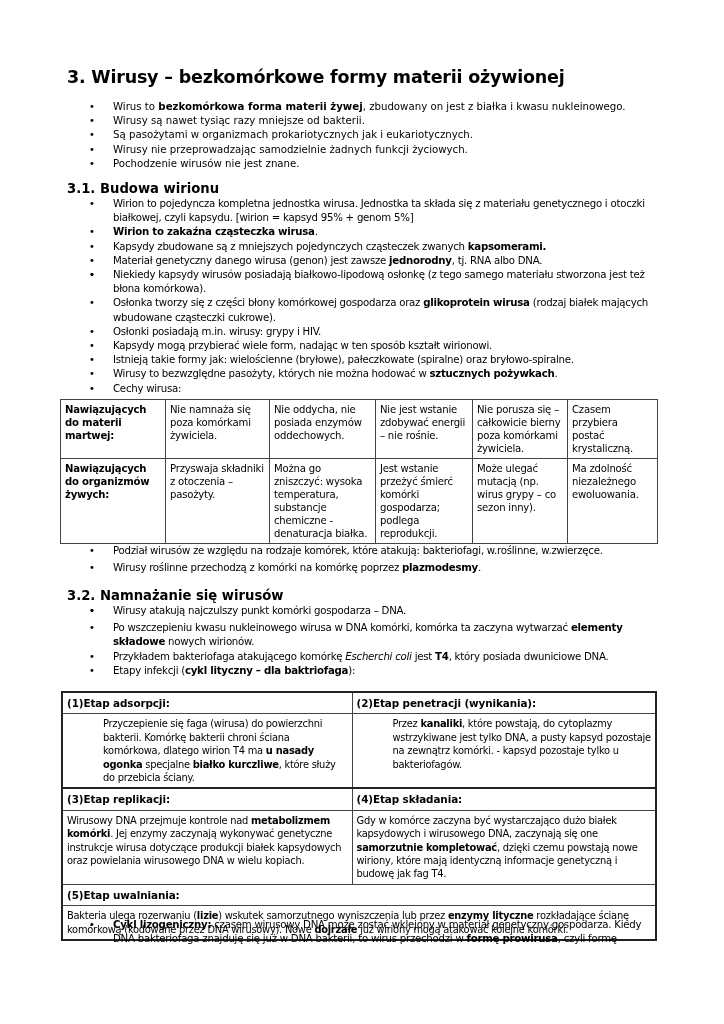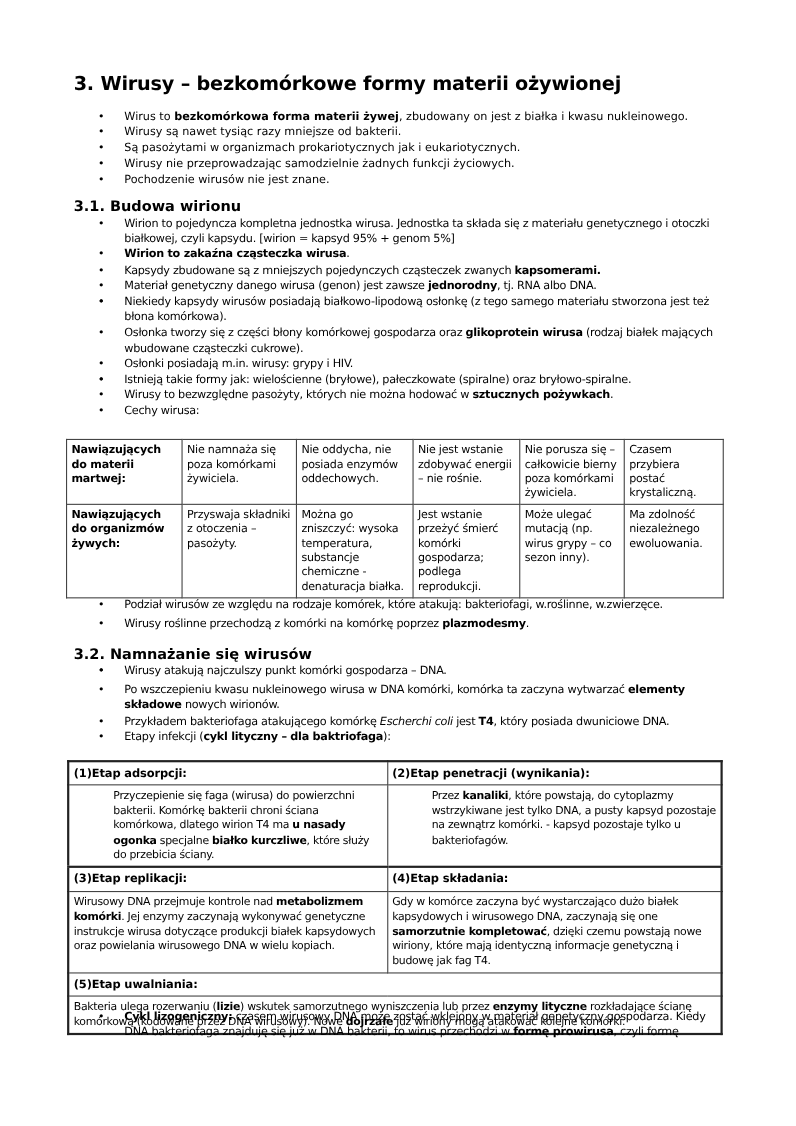--- a/index.html
+++ b/index.html
@@ -45,21 +45,21 @@
 
   <ul class="tight" style="left:113px; top:197px; width:540px;">
     <li><span class="bullet">•</span><span>Wirion to pojedyncza kompletna jednostka wirusa. Jednostka ta składa się z materiału genetycznego i otoczki białkowej, czyli kapsydu. [wirion = kapsyd 95% + genom 5%]</span></li>
     <li><span class="bullet">•</span><b>Wirion to zakaźna cząsteczka wirusa</b><span>.</span></li>
     <li><span class="bullet">•</span><span>Kapsydy zbudowane są z mniejszych pojedynczych cząsteczek zwanych </span><b>kapsomerami.</b></li>
     <li><span class="bullet">•</span><span>Materiał genetyczny danego wirusa (genon) jest zawsze </span><b>jednorodny</b><span>, tj. RNA albo DNA.</span></li>
     <li><span class="bullet">•</span></li>
     <li><span class="bullet">•</span><span>Niekiedy kapsydy wirusów posiadają białkowo-lipodową osłonkę (z tego samego materiału stworzona jest też błona komórkowa).</span></li>
     <li><span class="bullet">•</span><span>Osłonka tworzy się z części błony komórkowej gospodarza oraz </span><b>glikoprotein wirusa</b><span> (rodzaj białek mających wbudowane cząsteczki cukrowe).</span></li>
     <li><span class="bullet">•</span><span>Osłonki posiadają m.in. wirusy: grypy i HIV.</span></li>
-    <li><span class="bullet">•</span></li>
+    <li><span class="bullet">•</span><span>Kapsydy mogą przybierać wiele form, nadając w ten sposób kształt wirionowi.</span></li>
     <li><span class="bullet">•</span><span>Istnieją takie formy jak: wielościenne (bryłowe), pałeczkowate (spiralne) oraz bryłowo-spiralne.</span></li>
     <li><span class="bullet">•</span><span>Wirusy to bezwzględne pasożyty, których nie można hodować w </span><b>sztucznych pożywkach</b><span>.</span></li>
     <li><span class="bullet">•</span><span>Cechy wirusa:</span></li>
   </ul>
 
   <table class="feat" style="left:60px; top:399px; width:597px;">
     <colgroup>
         <col style="width:105px">
         <col style="width:104px">
         <col style="width:106px">

